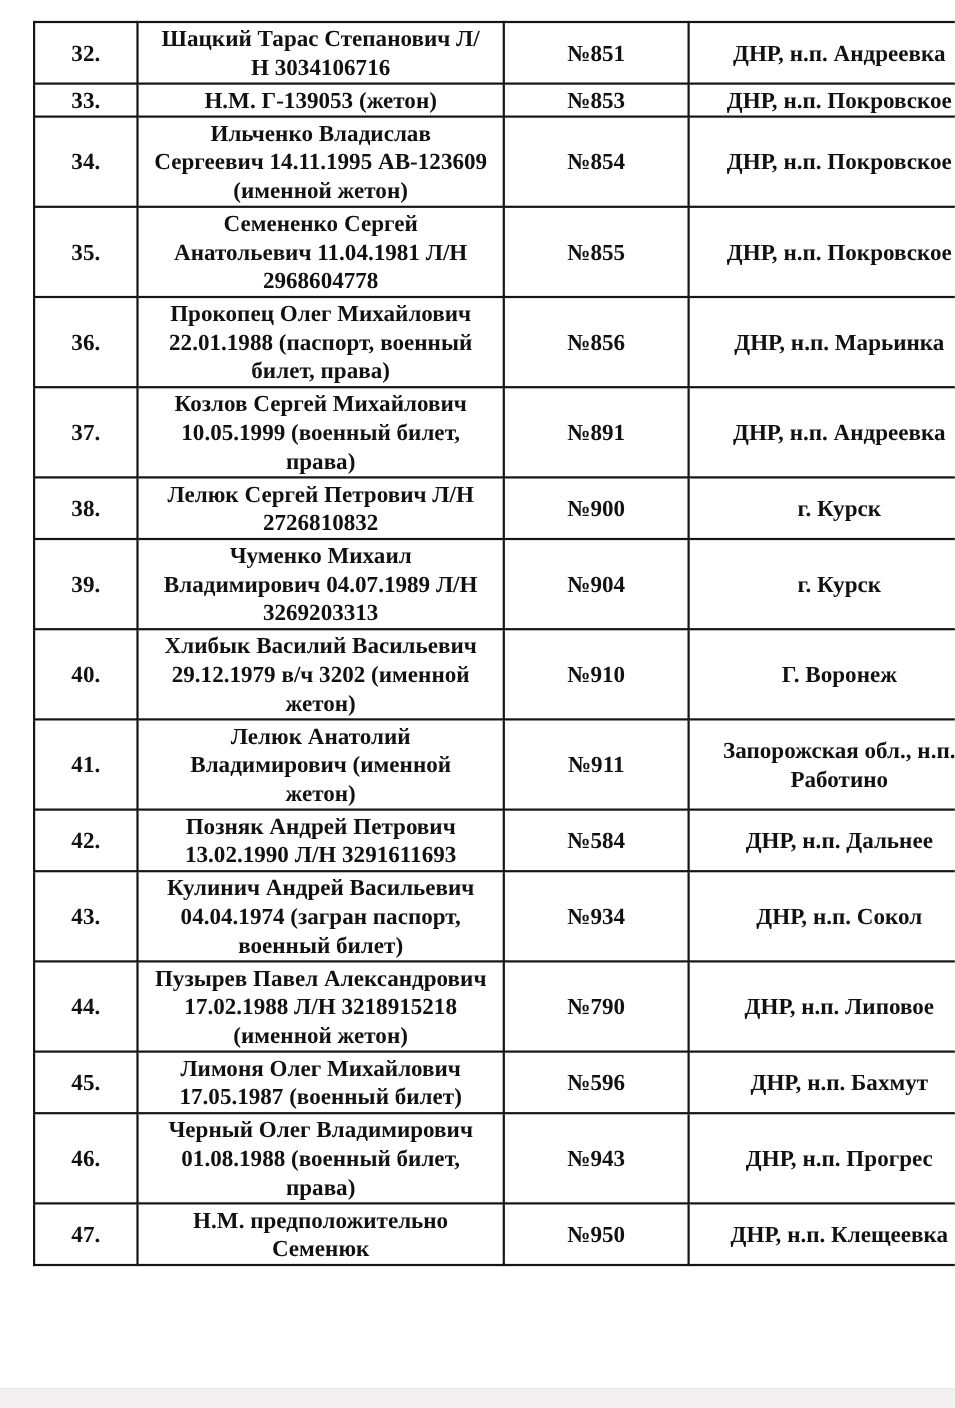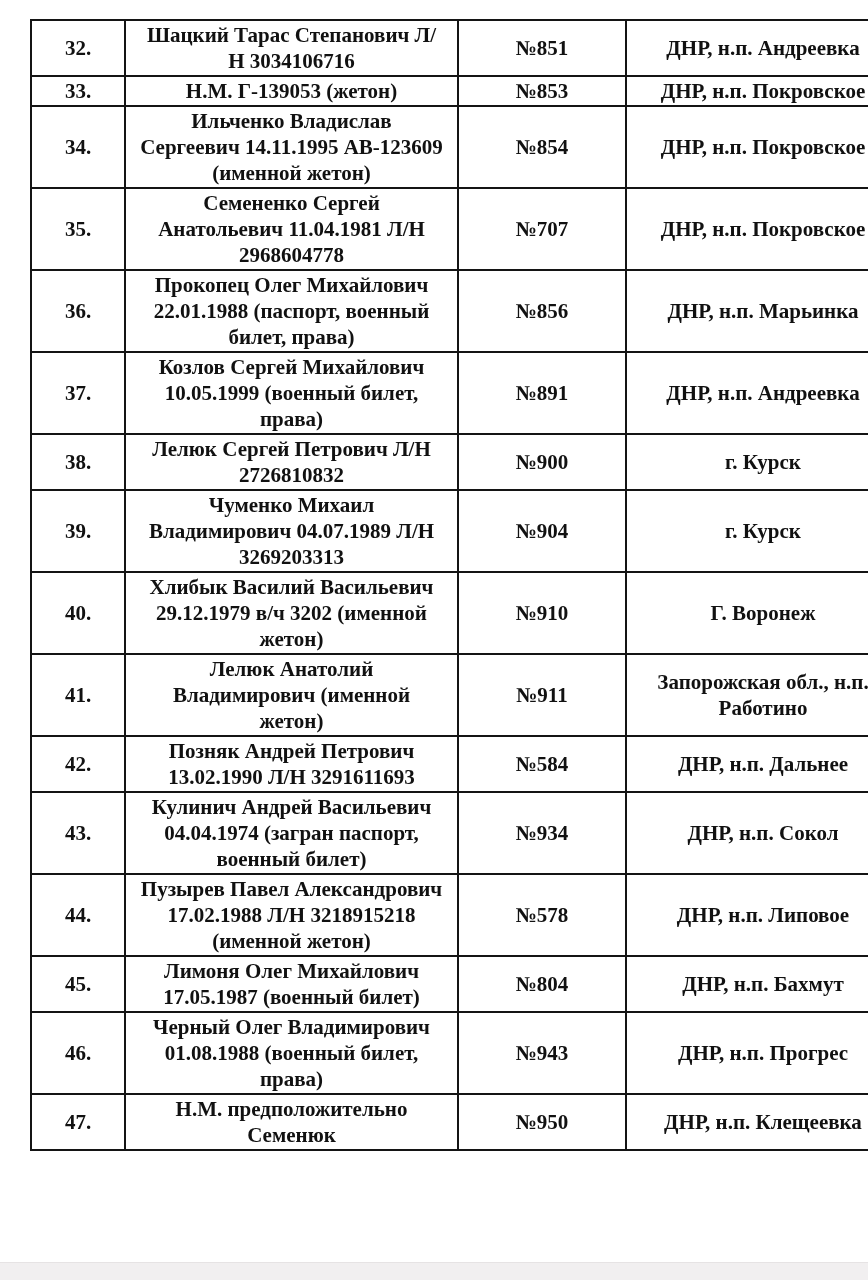--- a/index.html
+++ b/index.html
@@ -74,21 +74,21 @@
     <tr>
       <td class="col-num">34.</td>
       <td class="col-name">Ильченко Владислав Сергеевич 14.11.1995 АВ-123609 (именной жетон)</td>
       <td class="col-case">№854</td>
       <td class="col-loc">ДНР, н.п. Покровское</td>
     </tr>
 
     <tr>
       <td class="col-num">35.</td>
       <td class="col-name">Семененко Сергей Анатольевич 11.04.1981 Л/Н 2968604778</td>
-      <td class="col-case">№707</td>
+      <td class="col-case">№855</td>
       <td class="col-loc">ДНР, н.п. Покровское</td>
     </tr>
 
     <tr>
       <td class="col-num">36.</td>
       <td class="col-name">Прокопец Олег Михайлович 22.01.1988 (паспорт, военный билет, права)</td>
       <td class="col-case">№856</td>
       <td class="col-loc">ДНР, н.п. Марьинка</td>
     </tr>
 
@@ -137,28 +137,28 @@
     <tr>
       <td class="col-num">43.</td>
       <td class="col-name">Кулинич Андрей Васильевич 04.04.1974 (загран паспорт, военный билет)</td>
       <td class="col-case">№934</td>
       <td class="col-loc">ДНР, н.п. Сокол</td>
     </tr>
 
     <tr>
       <td class="col-num">44.</td>
       <td class="col-name">Пузырев Павел Александрович 17.02.1988 Л/Н 3218915218 (именной жетон)</td>
-      <td class="col-case">№578</td>
+      <td class="col-case">№790</td>
       <td class="col-loc">ДНР, н.п. Липовое</td>
     </tr>
 
     <tr>
       <td class="col-num">45.</td>
       <td class="col-name">Лимоня Олег Михайлович 17.05.1987 (военный билет)</td>
-      <td class="col-case">№804</td>
+      <td class="col-case">№596</td>
       <td class="col-loc">ДНР, н.п. Бахмут</td>
     </tr>
 
     <tr>
       <td class="col-num">46.</td>
       <td class="col-name">Черный Олег Владимирович 01.08.1988 (военный билет, права)</td>
       <td class="col-case">№943</td>
       <td class="col-loc">ДНР, н.п. Прогрес</td>
     </tr>
 

